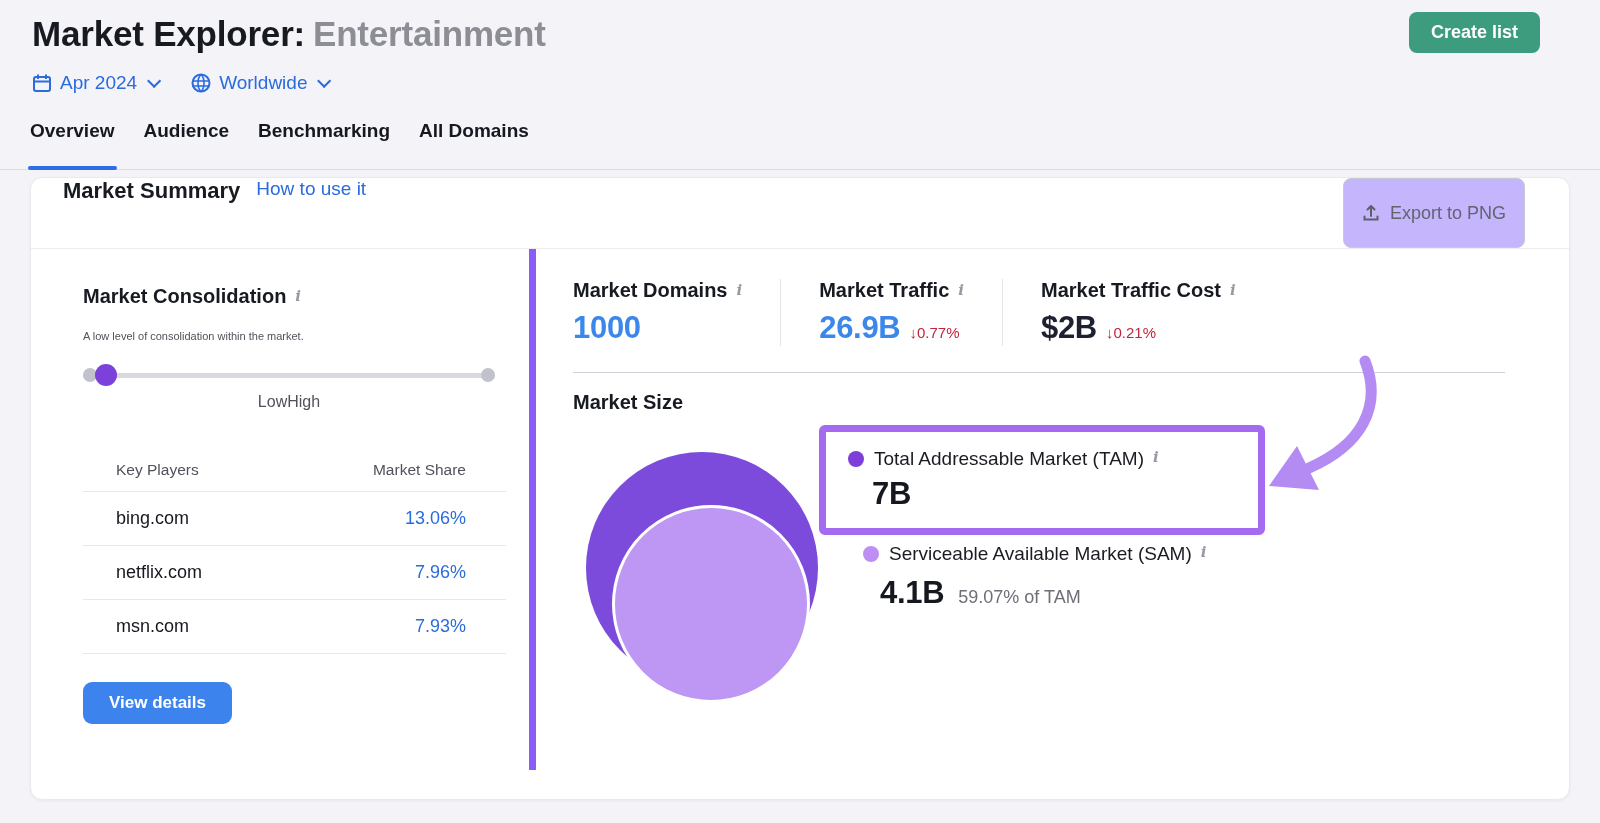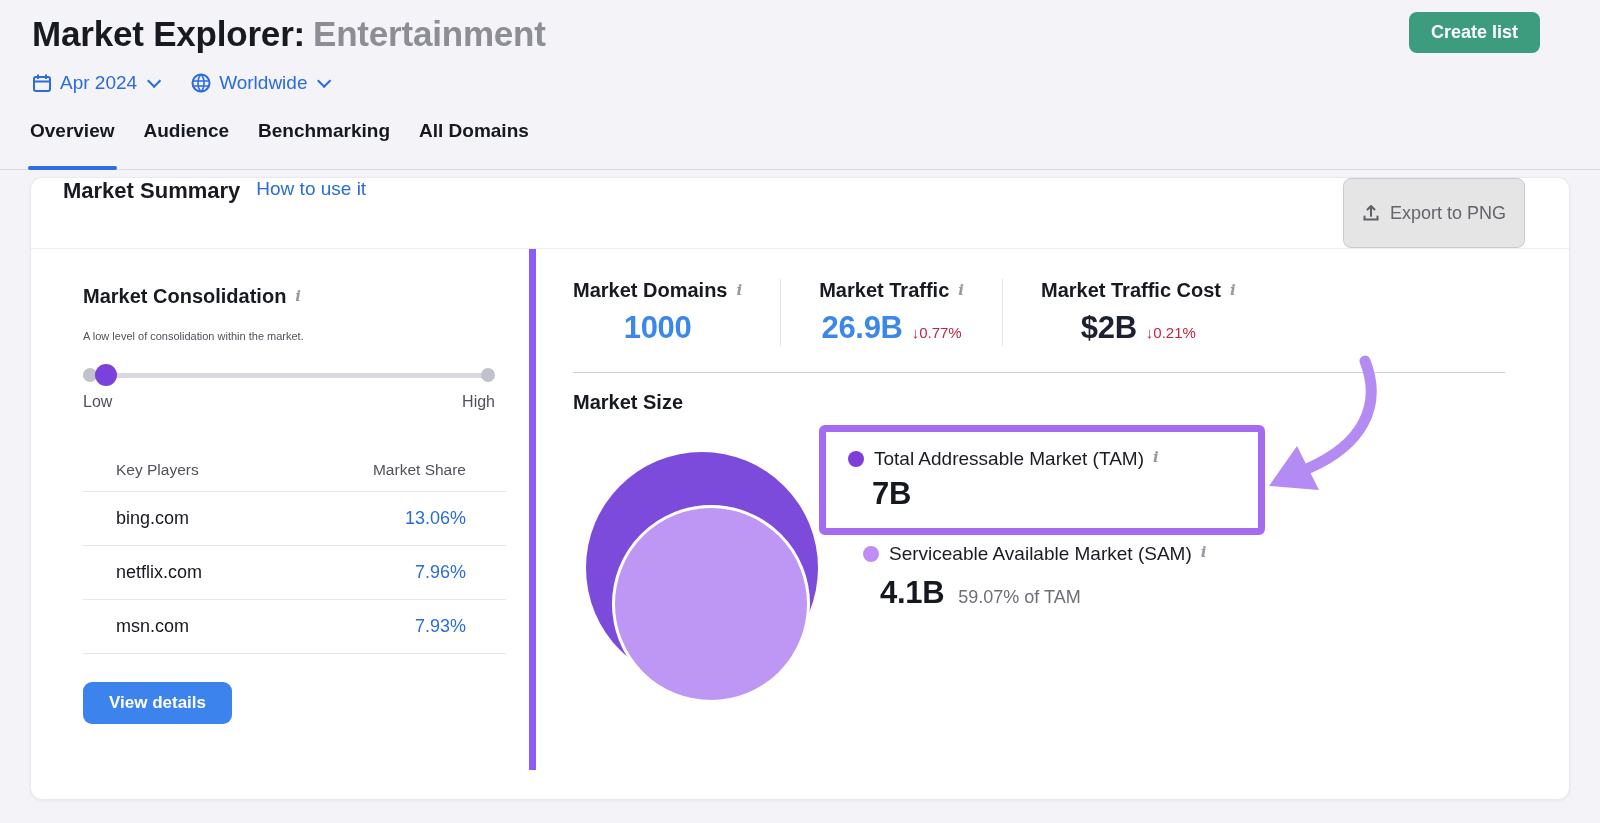--- a/index.html
+++ b/index.html
@@ -32,57 +32,57 @@
   .card {
     position:absolute; left:30px; top:177px; width:1540px; height:623px;
     background:#fff; border:1px solid #e9e9ef; border-radius:12px;
     box-shadow:0 1px 3px rgba(20,20,40,.05);
   }
   .card-header { height:71px; display:flex; padding:0 44px 0 32px; border-bottom:1px solid #ececf1; }
   .card-title { font-size:22px; font-weight:700; }
   .help-link { color:#2a6bdd; font-size:19px; margin-left:16px; cursor:pointer; }
   .export-btn {
     margin-left:auto; display:flex; align-items:center; gap:10px;
-    background:#e5e5e5; border:1px solid #c9c9d2; border-radius:8px;
+    background:#c4b5fd; border:1px solid #c9c9d2; border-radius:8px;
     font-family:inherit; font-size:18px; color:#63636e; font-weight:500;
     padding:8px 18px; cursor:pointer;
   }
   .card-body { display:flex; height:551px; }
   .left-col { width:485px; flex:0 0 485px; border-right:7px solid #8b5cf6; padding:0 30px 0 32px; height:521px;margin-left:20px; }
   .right-col { flex:1; padding:0 64px 0 37px; }
   
   .info-i {
     font-family:"DejaVu Serif",serif; font-style:italic; font-weight:700;
     font-size:15px; color:#9898a2; margin-left:9px; position:relative; top:-2px;
     cursor:pointer;
   }
   
   .mc-title { font-size:20px; font-weight:700; margin-top:36px; }
   .mc-desc { font-size:11px; color:#51515c; margin-top:22px; }
   .slider { position:relative; width:412px; height:22px; margin-top:22px; }
   .slider-track { position:absolute; left:0; right:0; top:9px; height:5px; background:#d9d9e0; border-radius:3px; }
   .slider-cap-left { position:absolute; left:0; top:4px; width:14px; height:14px; border-radius:50%; background:#c2c2cc; }
   .slider-cap-right { position:absolute; right:0; top:4px; width:14px; height:14px; border-radius:50%; background:#c2c2cc; }
   .slider-handle { position:absolute; left:12px; top:0; width:22px; height:22px; border-radius:50%; background:#7d41db; cursor:grab; }
-  .slider-labels { width:412px; display:flex; justify-content:space-between; font-size:16px; color:#51515c; margin-top:7px; }
+  .slider-labels { width:412px; display:flex; justify-content:center; font-size:16px; color:#51515c; margin-top:7px; }
   .kp-table { width:423px; margin-top:40px; border-collapse:collapse; }
   .kp-table th { font-size:15.5px; font-weight:400; color:#51515c; padding:10px 0 12px 33px; text-align:left; border-bottom:1px solid #e7e7ec; }
   .kp-table th.num, .kp-table td.num { text-align:right; padding-right:40px; padding-left:0; }
   .kp-table td { font-size:18px; padding:16px 0 16px 33px; border-bottom:1px solid #e7e7ec; color:#16181f; }
   .kp-table td.num { color:#2a6bdd; cursor:pointer; }
   .view-details-btn {
     margin-top:28px; background:#3d83ee; color:#fff; border:none; border-radius:9px;
     font-family:inherit; font-size:17px; font-weight:700; padding:11px 26px; cursor:pointer;
   }
   
   .stats-row { display:flex; margin-top:30px; }
   .stat { padding-right:38px; }
   .stat + .stat { border-left:1px solid #e3e3e9; padding-left:38px; }
   .stat-label { font-size:20px; font-weight:700; }
-  .stat-value-row { margin-top:8px; display:flex; align-items:baseline;justify-content:center; }
+  .stat-value-row { margin-top:8px; display:flex; align-items:baseline; }
   .stat-value { font-size:31px; font-weight:700; letter-spacing:-.3px; }
   .stat-value.blue { color:#3b87ea; }
   .stat-value.dark { color:#1e2130; }
   .stat-change { font-size:15px; color:#c4243e; margin-left:9px; font-weight:500; }
   .right-hr { border:none; border-top:1px solid #cfcfd8; margin-top:26px; }
   
   .market-size { position:relative; height:330px; margin-top:0; }
   .ms-title { font-size:20px; font-weight:700; position:absolute; left:0; top:18px; }
   .circle-tam { position:absolute; left:13px; top:79px; width:232px; height:232px; border-radius:50%; background:#7c4bdb; }
   .circle-sam { position:absolute; left:39px; top:132px; width:198px; height:198px; border-radius:50%; background:#bd97f3; border:3px solid #fff; }

